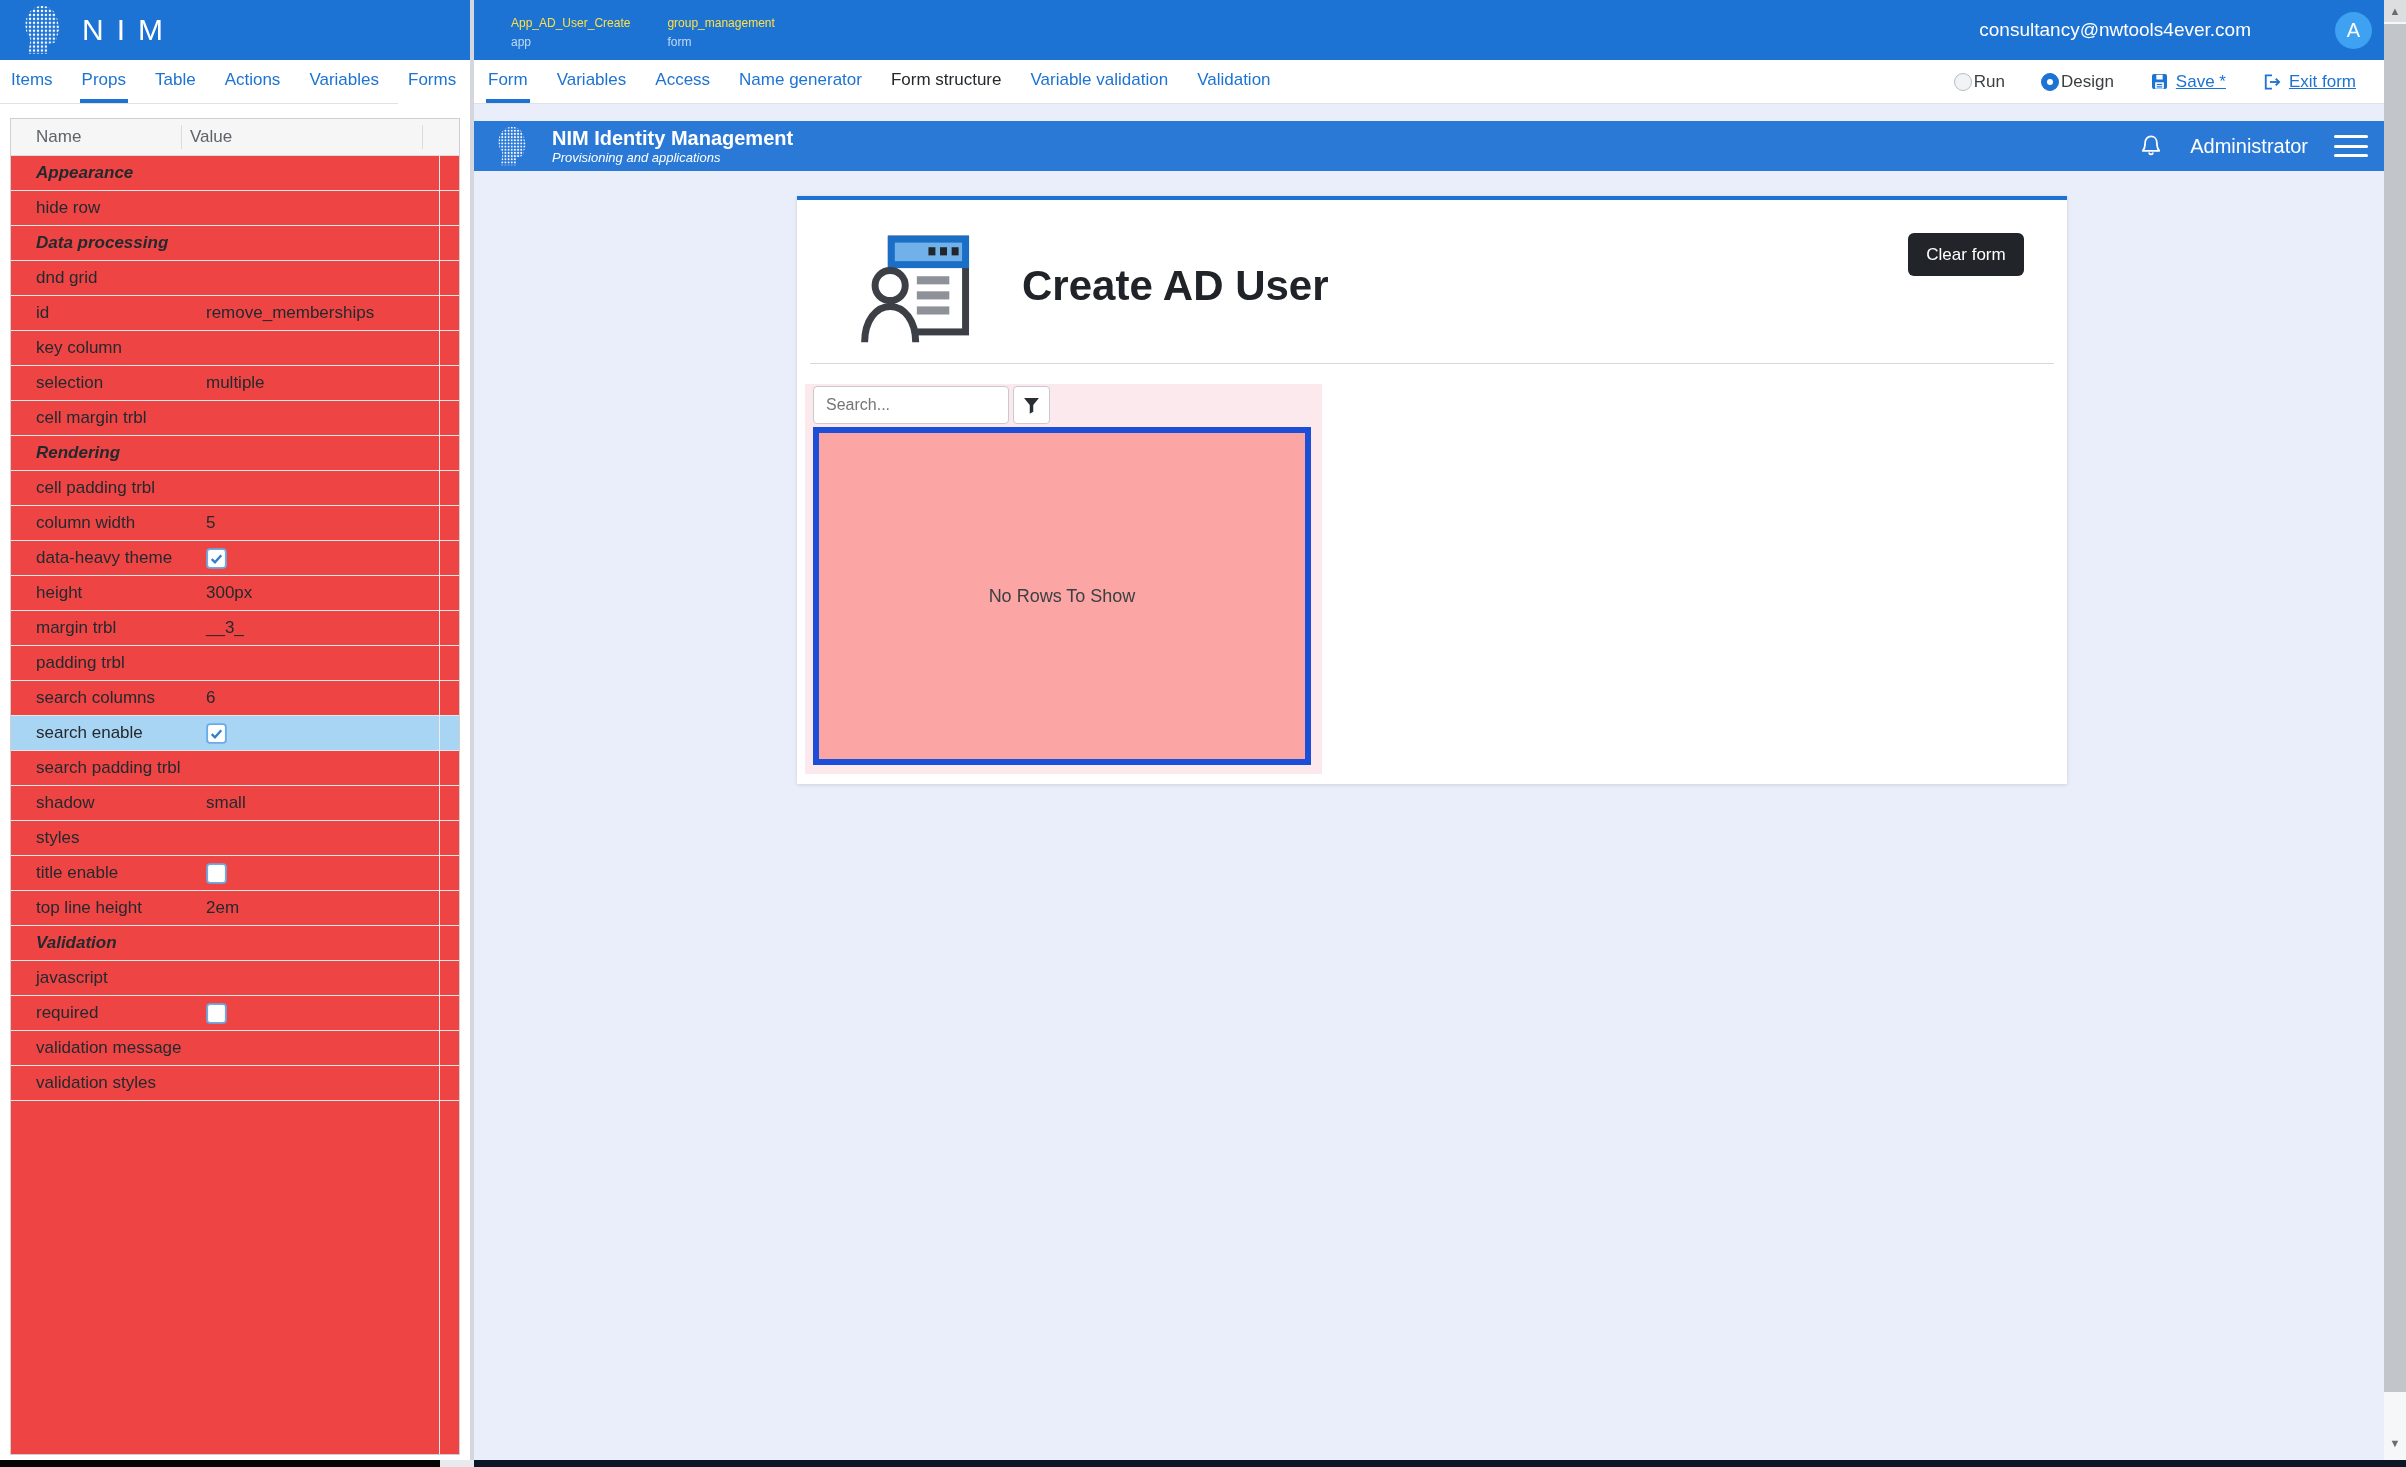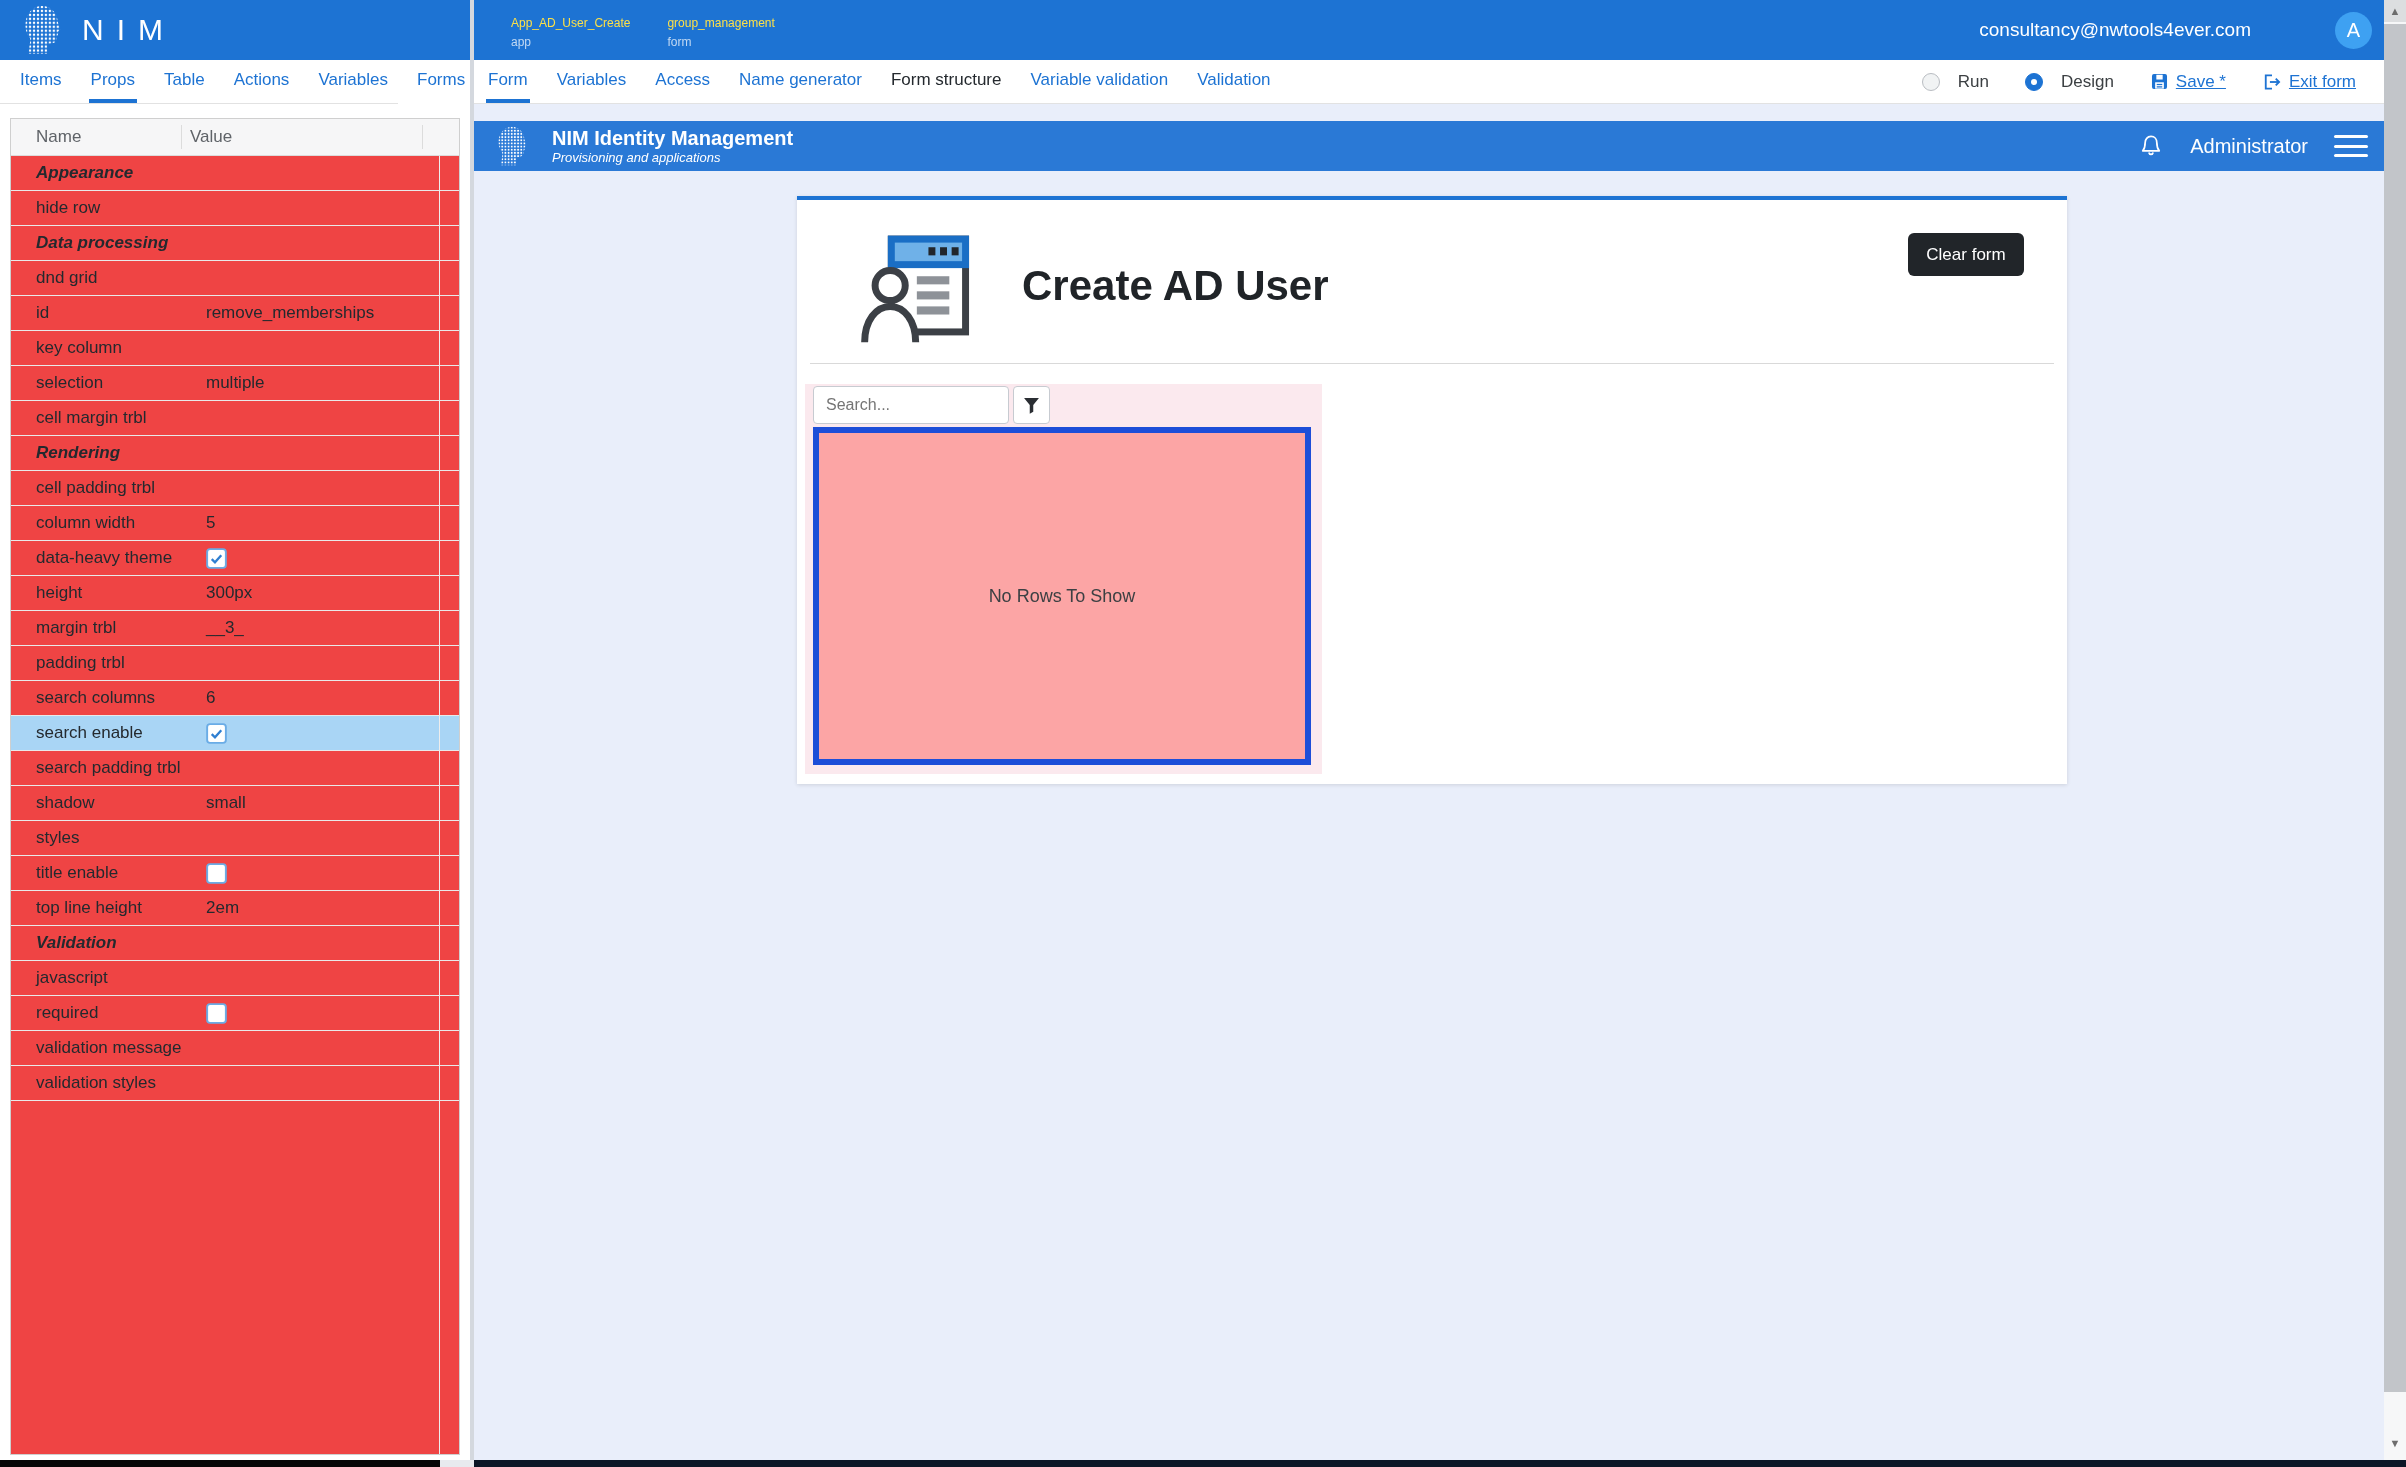--- a/index.html
+++ b/index.html
@@ -20,30 +20,30 @@
   .hdr-entity .s { color:rgba(255,255,255,.72); font-size:12px; line-height:14px; }
   .hdr-spacer { flex:1; }
   .email { color:#fff; font-size:19px; }
   .avatar { width:37px; height:37px; border-radius:50%; background:#3ea1f2; color:#fff;
             display:flex; align-items:center; justify-content:center; font-size:20px;
             margin-left:84px; margin-right:12px; }
 
   
   .tabbar { position:absolute; top:60px; height:44px; background:#fff;
             border-bottom:1px solid #e2e2e2; display:flex; align-items:stretch; }
-  .tabbar-left { left:0; width:398px; padding-left:18px; }
+  .tabbar-left { left:0; width:398px; padding-left:9px; }
   .tabbar-main { left:474px; right:22px; padding-left:12px; }
   .tab { display:flex; align-items:center; font-size:17px; color:var(--c-accent);
          margin-right:25px; border-bottom:4px solid transparent; padding:0 2px;
          cursor:pointer; white-space:nowrap; }
   .tab.active { border-bottom-color:var(--c-accent); }
   .tab.dark { color:#24292e; }
 
   .toolbar { margin-left:auto; display:flex; align-items:center; padding-right:28px; gap:36px; }
-  .radio-group { display:flex; align-items:center; gap:18px;justify-content:flex-end; }
+  .radio-group { display:flex; align-items:center; gap:2px;justify-content:flex-end; }
   .radio { width:18px; height:18px; border-radius:50%; background:#f1f3f4; border:1px solid #b9bdc2; }
   .radio.selected { background:var(--c-accent); border-color:var(--c-accent); position:relative; }
   .radio.selected::after { content:""; position:absolute; left:5px; top:5px; width:6px; height:6px;
                            border-radius:50%; background:#fff; }
   .radio-label { font-size:17px; color:#3c4043; }
   .tool-btn { display:flex; align-items:center; gap:7px; color:var(--c-accent); font-size:17px; cursor:pointer;text-decoration:underline; }
 
   
   .props-box { position:absolute; left:10px; top:118px; width:450px; height:1337px;
                border:1px solid #cfcfcf; background:#ef4444; overflow:hidden; }

